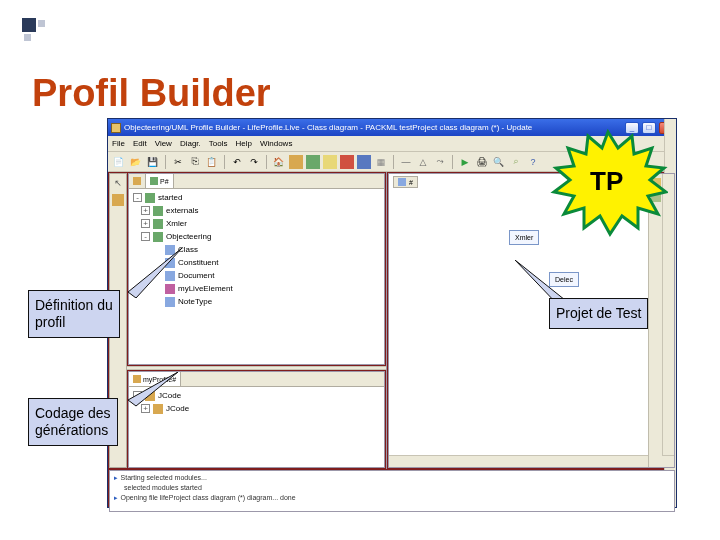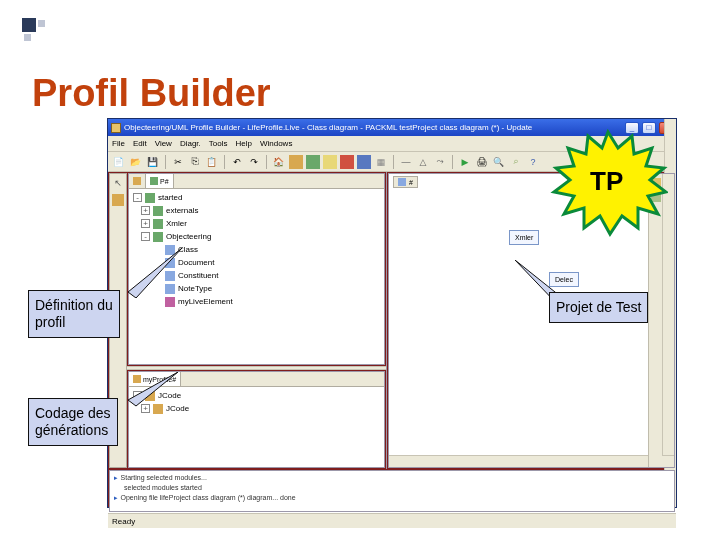--- a/index.html
+++ b/index.html
@@ -155,36 +155,36 @@
                 <span>Objecteering</span>
               </div>
               <div class="tree-row indent-2">
                 <span style="width: 9px; display: inline-block;"></span>
                 <span class="tree-icon" style="background: rgb(136, 168, 224);"></span>
                 <span>Class</span>
               </div>
               <div class="tree-row indent-2">
                 <span style="width: 9px; display: inline-block;"></span>
                 <span class="tree-icon" style="background: rgb(136, 168, 224);"></span>
+                <span>Constituent</span>
+              </div>
+              <div class="tree-row indent-2">
+                <span style="width: 9px; display: inline-block;"></span>
+                <span class="tree-icon" style="background: rgb(136, 168, 224);"></span>
                 <span>Document</span>
-              </div>
-              <div class="tree-row indent-2">
-                <span style="width: 9px; display: inline-block;"></span>
-                <span class="tree-icon" style="background: rgb(136, 168, 224);"></span>
-                <span>Constituent</span>
-              </div>
-              <div class="tree-row indent-2">
-                <span style="width: 9px; display: inline-block;"></span>
-                <span class="tree-icon" style="background: rgb(136, 168, 224);"></span>
-                <span>NoteType</span>
               </div>
               <div class="tree-row indent-2">
                 <span style="width: 9px; display: inline-block;"></span>
                 <span class="tree-icon" style="background: rgb(192, 96, 160);"></span>
                 <span>myLiveElement</span>
+              </div>
+              <div class="tree-row indent-2">
+                <span style="width: 9px; display: inline-block;"></span>
+                <span class="tree-icon" style="background: rgb(136, 168, 224);"></span>
+                <span>NoteType</span>
               </div>
             </div>
         </div>
         <div class="scrollbar-v"></div>
       </div>
       <div class="splitter-h"></div>
 
       <div class="panel" style="flex:1">
         <div class="panel-tabs">
           <span class="ptab active">
@@ -230,39 +230,35 @@
         <span style="color:#3060c0">▸</span>
         <span>Starting selected modules...</span>
       </div>
     <div style="padding-left:10px">selected modules started</div>
     <div style="display:flex;gap:3px">
         <span style="color:#3060c0">▸</span>
         <span>Opening file lifeProject class diagram (*) diagram... done</span>
       </div>
   </div>
 
-  <div class="status-bar">
-    <span>Ready</span>
-    <span></span>
-  </div>
 </div>
 
 <svg class="starburst" style="left:548px;top:128px" width="120" height="110" viewBox="0 0 120 110">
   <polygon points="60,4 70,20 84,8 86,26 104,20 98,38 116,40 102,52 118,64 100,68 110,86 90,80 90,100 74,88 62,106 52,88 36,100 36,80 16,86 26,68 6,64 22,52 8,40 26,38 20,20 38,26 40,8 54,20" fill="#fff200" stroke="#0a8a3a" stroke-width="3"></polygon>
 </svg>
 <div class="star-label" style="left:590px;top:166px">TP</div>
 
 <div class="callout" style="left:28px;top:290px"><span style="white-space:pre">Définition du
 profil</span></div>
 <svg class="callout-pointer" style="left:128px;top:248px" width="60" height="50">
     <polygon points="0,44 54,0 8,50" fill="#cdd5f0" stroke="#111" stroke-width="1"></polygon>
   </svg>
 
 <div class="callout" style="left:28px;top:398px"><span style="white-space:pre">Codage des
 générations</span></div>
 <svg class="callout-pointer" style="left:128px;top:372px" width="56" height="36">
     <polygon points="0,28 50,0 8,34" fill="#cdd5f0" stroke="#111" stroke-width="1"></polygon>
   </svg>
 
-<div class="callout" style="left:549px;top:292px"><span>Projet de Test</span></div>
+<div class="callout" style="left:549px;top:298px"><span>Projet de Test</span></div>
 <svg class="callout-pointer" style="left:515px;top:260px" width="50" height="46">
     <polygon points="50,40 0,0 44,46" fill="#cdd5f0" stroke="#111" stroke-width="1"></polygon>
   </svg>
 
 </body></html>

